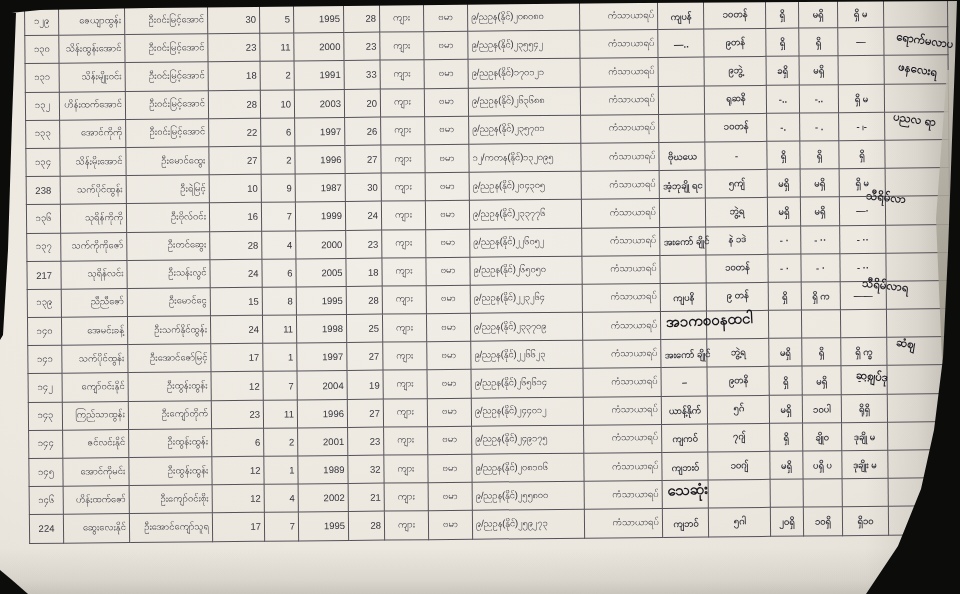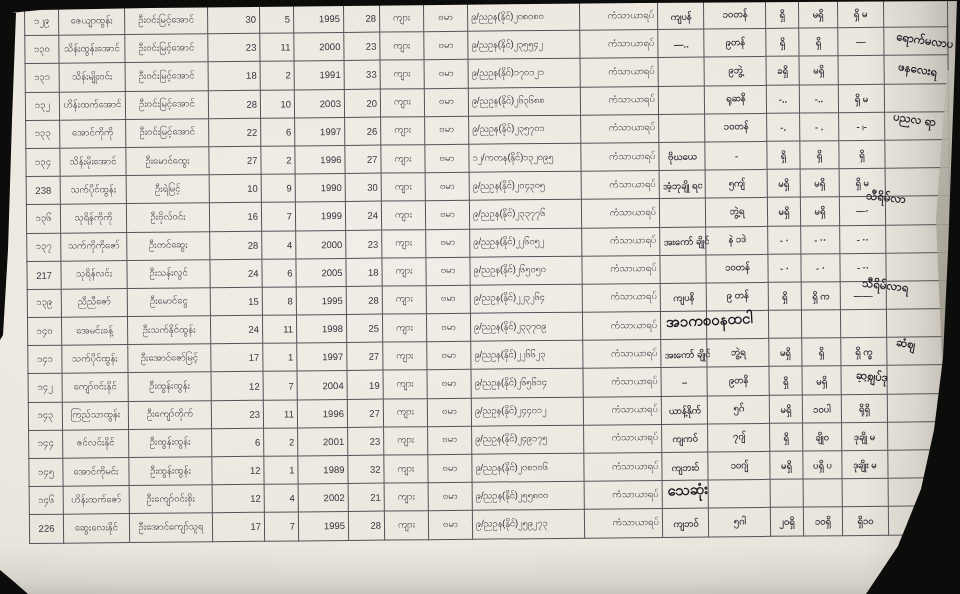--- a/index.html
+++ b/index.html
@@ -11,21 +11,21 @@
   .paper::after{content:"";position:absolute;right:0;top:0;width:95px;height:100%;pointer-events:none;
          background:linear-gradient(to right, rgba(0,0,0,0) 0%, rgba(92,86,74,.12) 55%, rgba(58,54,46,.28) 100%);}
   .paper::before{content:"";position:absolute;left:0;bottom:0;width:100%;height:46px;pointer-events:none;
          background:linear-gradient(to bottom, rgba(0,0,0,0) 0%, rgba(80,76,66,.10) 70%, rgba(60,56,48,.18) 100%);}
   
   table.reg{position:absolute;left:24px;top:7px;width:899px;table-layout:fixed;
             border-collapse:collapse;transform:rotate(-0.55deg);transform-origin:0 0;}
   table.reg td{border:1px solid #56525a;height:27.2px;padding:0 3px;font-size:9.5px;
                color:#34333c;white-space:nowrap;overflow:visible;vertical-align:middle;}
   td.c-sn{text-align:center;font-size:10px;color:#2e2d36;}
-  td.c-name{text-align:center;font-size:9px;font-family:Liberation Serif, serif;}
+  td.c-name{text-align:right;font-size:9px;font-family:Liberation Serif, serif;}
   td.c-num{text-align:right;font-size:10.5px;font-weight:500;color:#2b2a33;padding-right:5px;}
   td.c-mid{text-align:center;font-size:9.5px;}
   td.c-nrc{text-align:left;font-size:8.5px;letter-spacing:-0.2px;}
   td.c-qtr{text-align:right;font-size:9px;}
   td.hw{font-weight:600;color:#17151c;font-size:11px;text-align:center;}
   td.hwA{font-size:9.5px;white-space:normal;line-height:9px;transform:rotate(-1deg);}
   td.hwB{font-size:12px;transform:rotate(-1deg);}
   td.hwS{font-size:10.5px;line-height:9px;white-space:normal;}
   td.c-blank{background:transparent;}
   .widetxt{position:absolute;left:4px;top:3px;font-size:15px;font-weight:600;color:#17151c;
@@ -189,21 +189,21 @@
             <td class="hw hwS">ရှိ</td>
             <td class="hw hwS">ရှိ</td>
             <td class="c-blank"></td>
           </tr>
           <tr>
             <td class="c-sn">238</td>
             <td class="c-name">သက်ပိုင်ထွန်း</td>
             <td class="c-name">ဦးရဲမြင့်</td>
             <td class="c-num">10</td>
             <td class="c-num">9</td>
-            <td class="c-num">1990</td>
+            <td class="c-num">1987</td>
             <td class="c-num">30</td>
             <td class="c-mid">ကျား</td>
             <td class="c-mid">ဗမာ</td>
             <td class="c-nrc">၉/ညဥန(နိုင်)၂ဝ၄၃ဝ၅</td>
             <td class="c-qtr">ကံသာယာရပ်</td>
             <td class="hw hwA">အံ့ဘုချို ရင</td>
             <td class="hw hwB">၅ကျ်</td>
             <td class="hw hwS">မရှိ</td>
             <td class="hw hwS">မရှိ</td>
             <td class="hw hwS">ရှိ မ</td>
@@ -416,21 +416,21 @@
             <td class="hw hwA relcell">
               <span class="widetxt">သေဆုံး</span>
             </td>
             <td class="hw hwB"></td>
             <td class="hw hwS"></td>
             <td class="hw hwS"></td>
             <td class="hw hwS"></td>
             <td class="c-blank"></td>
           </tr>
           <tr>
-            <td class="c-sn">226</td>
+            <td class="c-sn">224</td>
             <td class="c-name">ဆွေးလေးနိုင်</td>
             <td class="c-name">ဦးအောင်ကျော်သူရ</td>
             <td class="c-num">17</td>
             <td class="c-num">7</td>
             <td class="c-num">1995</td>
             <td class="c-num">28</td>
             <td class="c-mid">ကျား</td>
             <td class="c-mid">ဗမာ</td>
             <td class="c-nrc">၉/ညဥန(နိုင်)၂၅၉၂၇၃</td>
             <td class="c-qtr">ကံသာယာရပ်</td>

